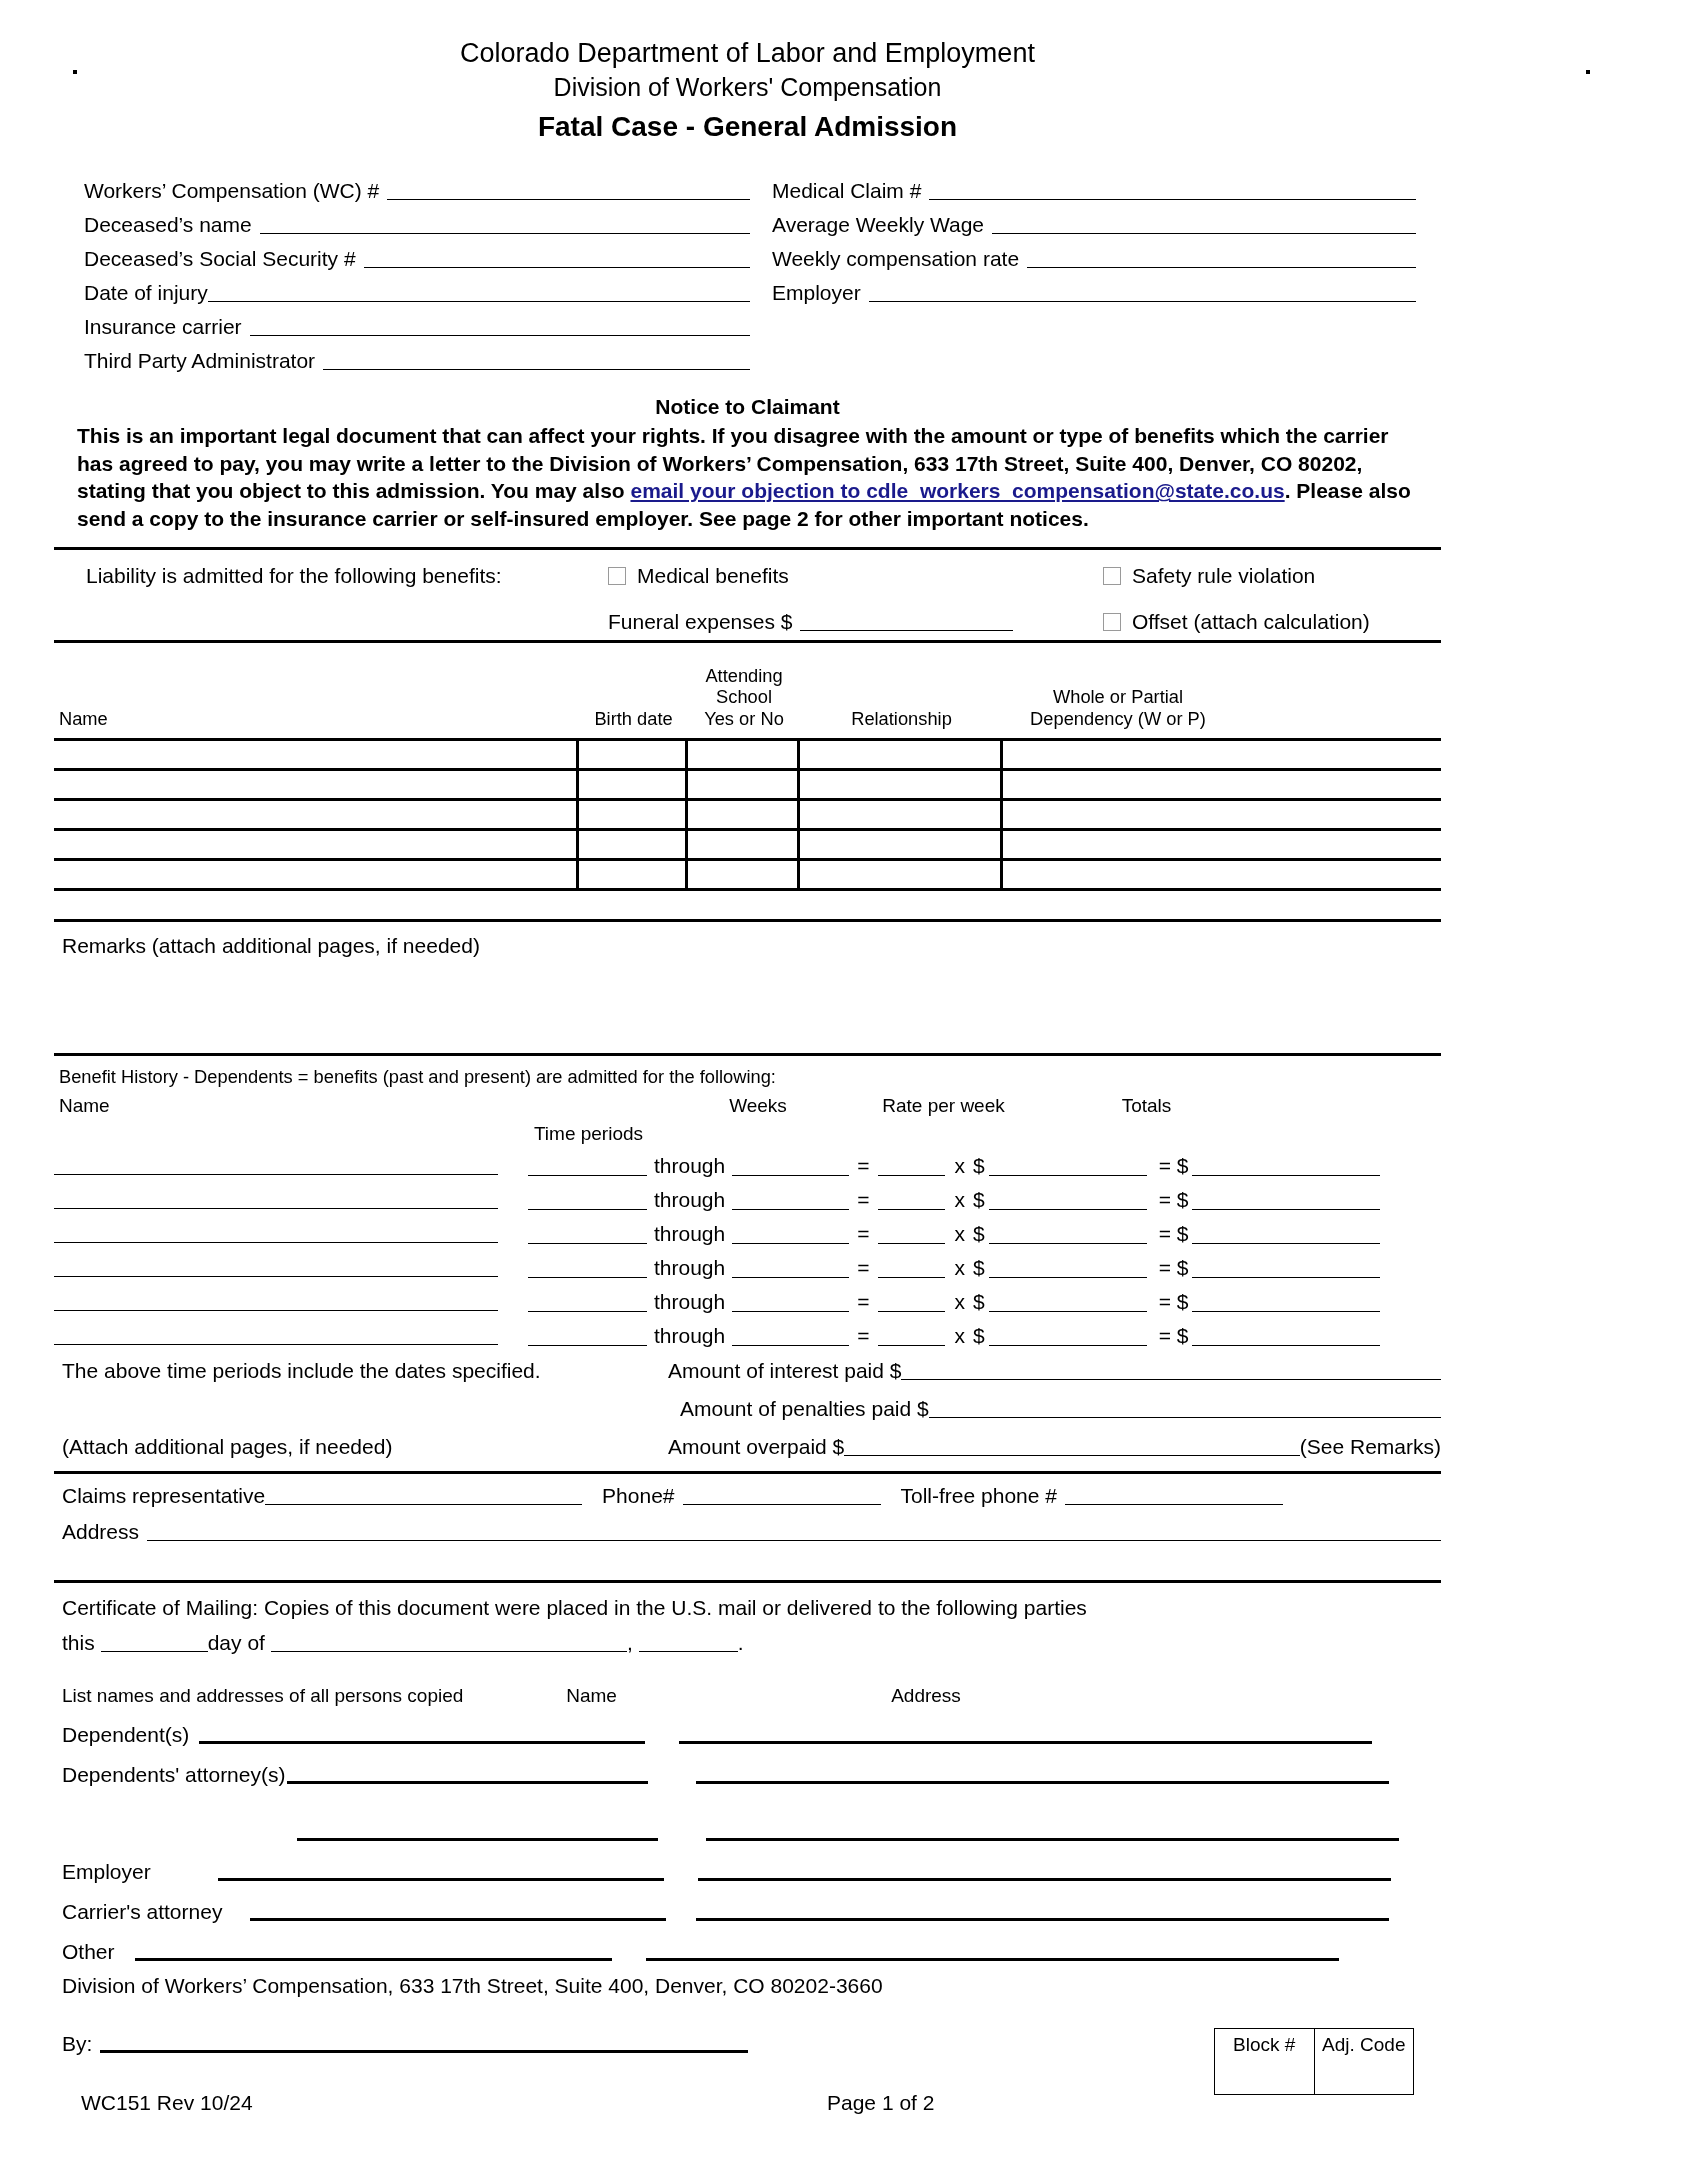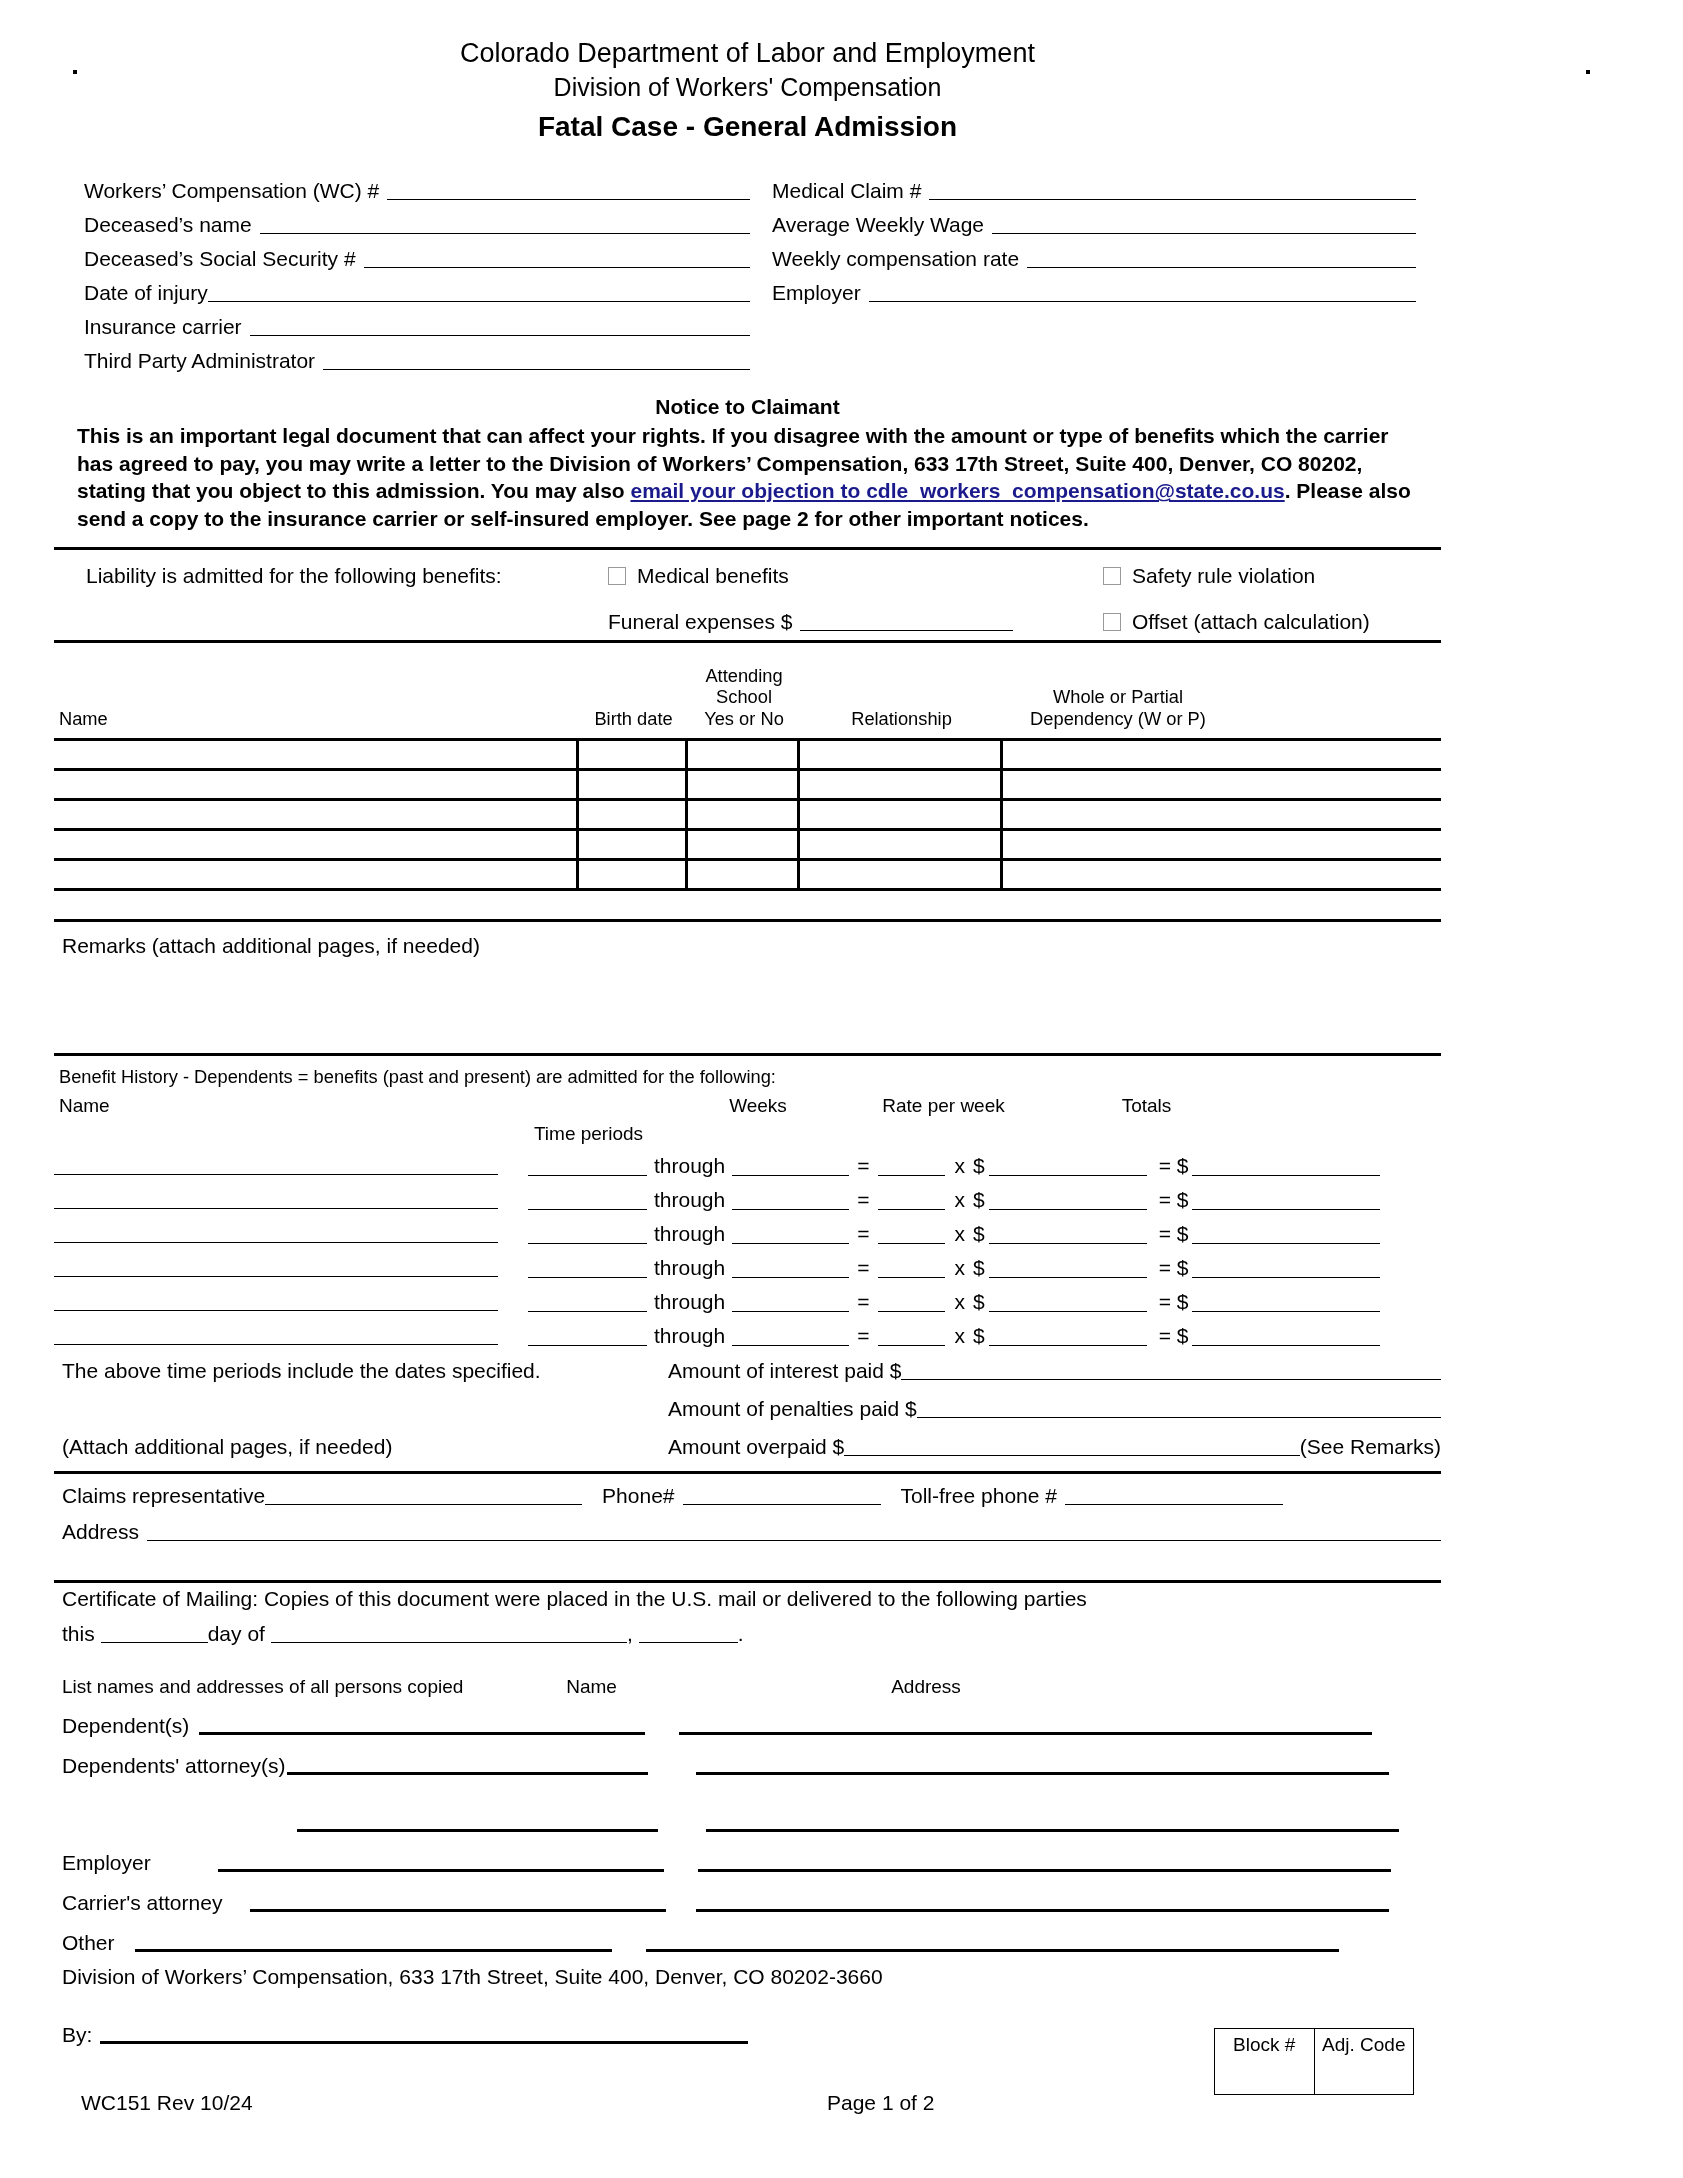--- a/index.html
+++ b/index.html
@@ -115,21 +115,21 @@
   .bh-note { font-size:21px; display:flex; margin-top:10px; }
   .bh-note-l { width:614px; padding-left:8px; }
   .amt-row { display:flex; align-items:flex-end; font-size:21px; flex:1; }
   .amt-lbl { white-space:nowrap; }
 
   
   .cr { margin:0 54px; padding-top:10px; }
   .cr-row { display:flex; align-items:flex-start; font-size:21px; height:36px; }
 
   
-  .cert { margin:0 54px; padding-top:4px; }
+  .cert { margin:0 54px; padding-top:13px; }
   .cert-l1 { font-size:21px; padding-left:8px; }
   .cert-l2 { display:flex; align-items:flex-end; font-size:21px; padding-left:8px; margin-top:11px; }
 
   
   .cp { margin:0 54px; padding-top:30px; }
   .cp-head { display:flex; font-size:19px; }
   .cp-head .h1 { width:416px; padding-left:8px; }
   .cp-head .h2 { width:243px; text-align:center; }
   .cp-head .h3 { width:426px; text-align:center; }
   .cp-row { display:flex; align-items:flex-end; font-size:21px; height:40px; padding-left:8px; }
@@ -434,21 +434,21 @@
       <span class="ln fix bh-tot"></span>
     </div>
 
     <div class="bh-note">
       <div class="bh-note-l">The above time periods include the dates specified.</div>
       <div class="amt-row">
         <span class="amt-lbl">Amount of interest paid $</span>
         <span class="ln"></span>
       </div>
     </div>
-    <div class="bh-note" style="margin-top:14px;">
+    <div class="bh-note" style="margin-top:14px;gap:12px;">
       <div class="bh-note-l"></div>
       <div class="amt-row">
         <span class="amt-lbl">Amount of penalties paid $</span>
         <span class="ln"></span>
       </div>
     </div>
     <div class="bh-note" style="margin-top:14px;">
       <div class="bh-note-l">(Attach additional pages, if needed)</div>
       <div class="amt-row">
         <span class="amt-lbl">Amount overpaid $</span>

